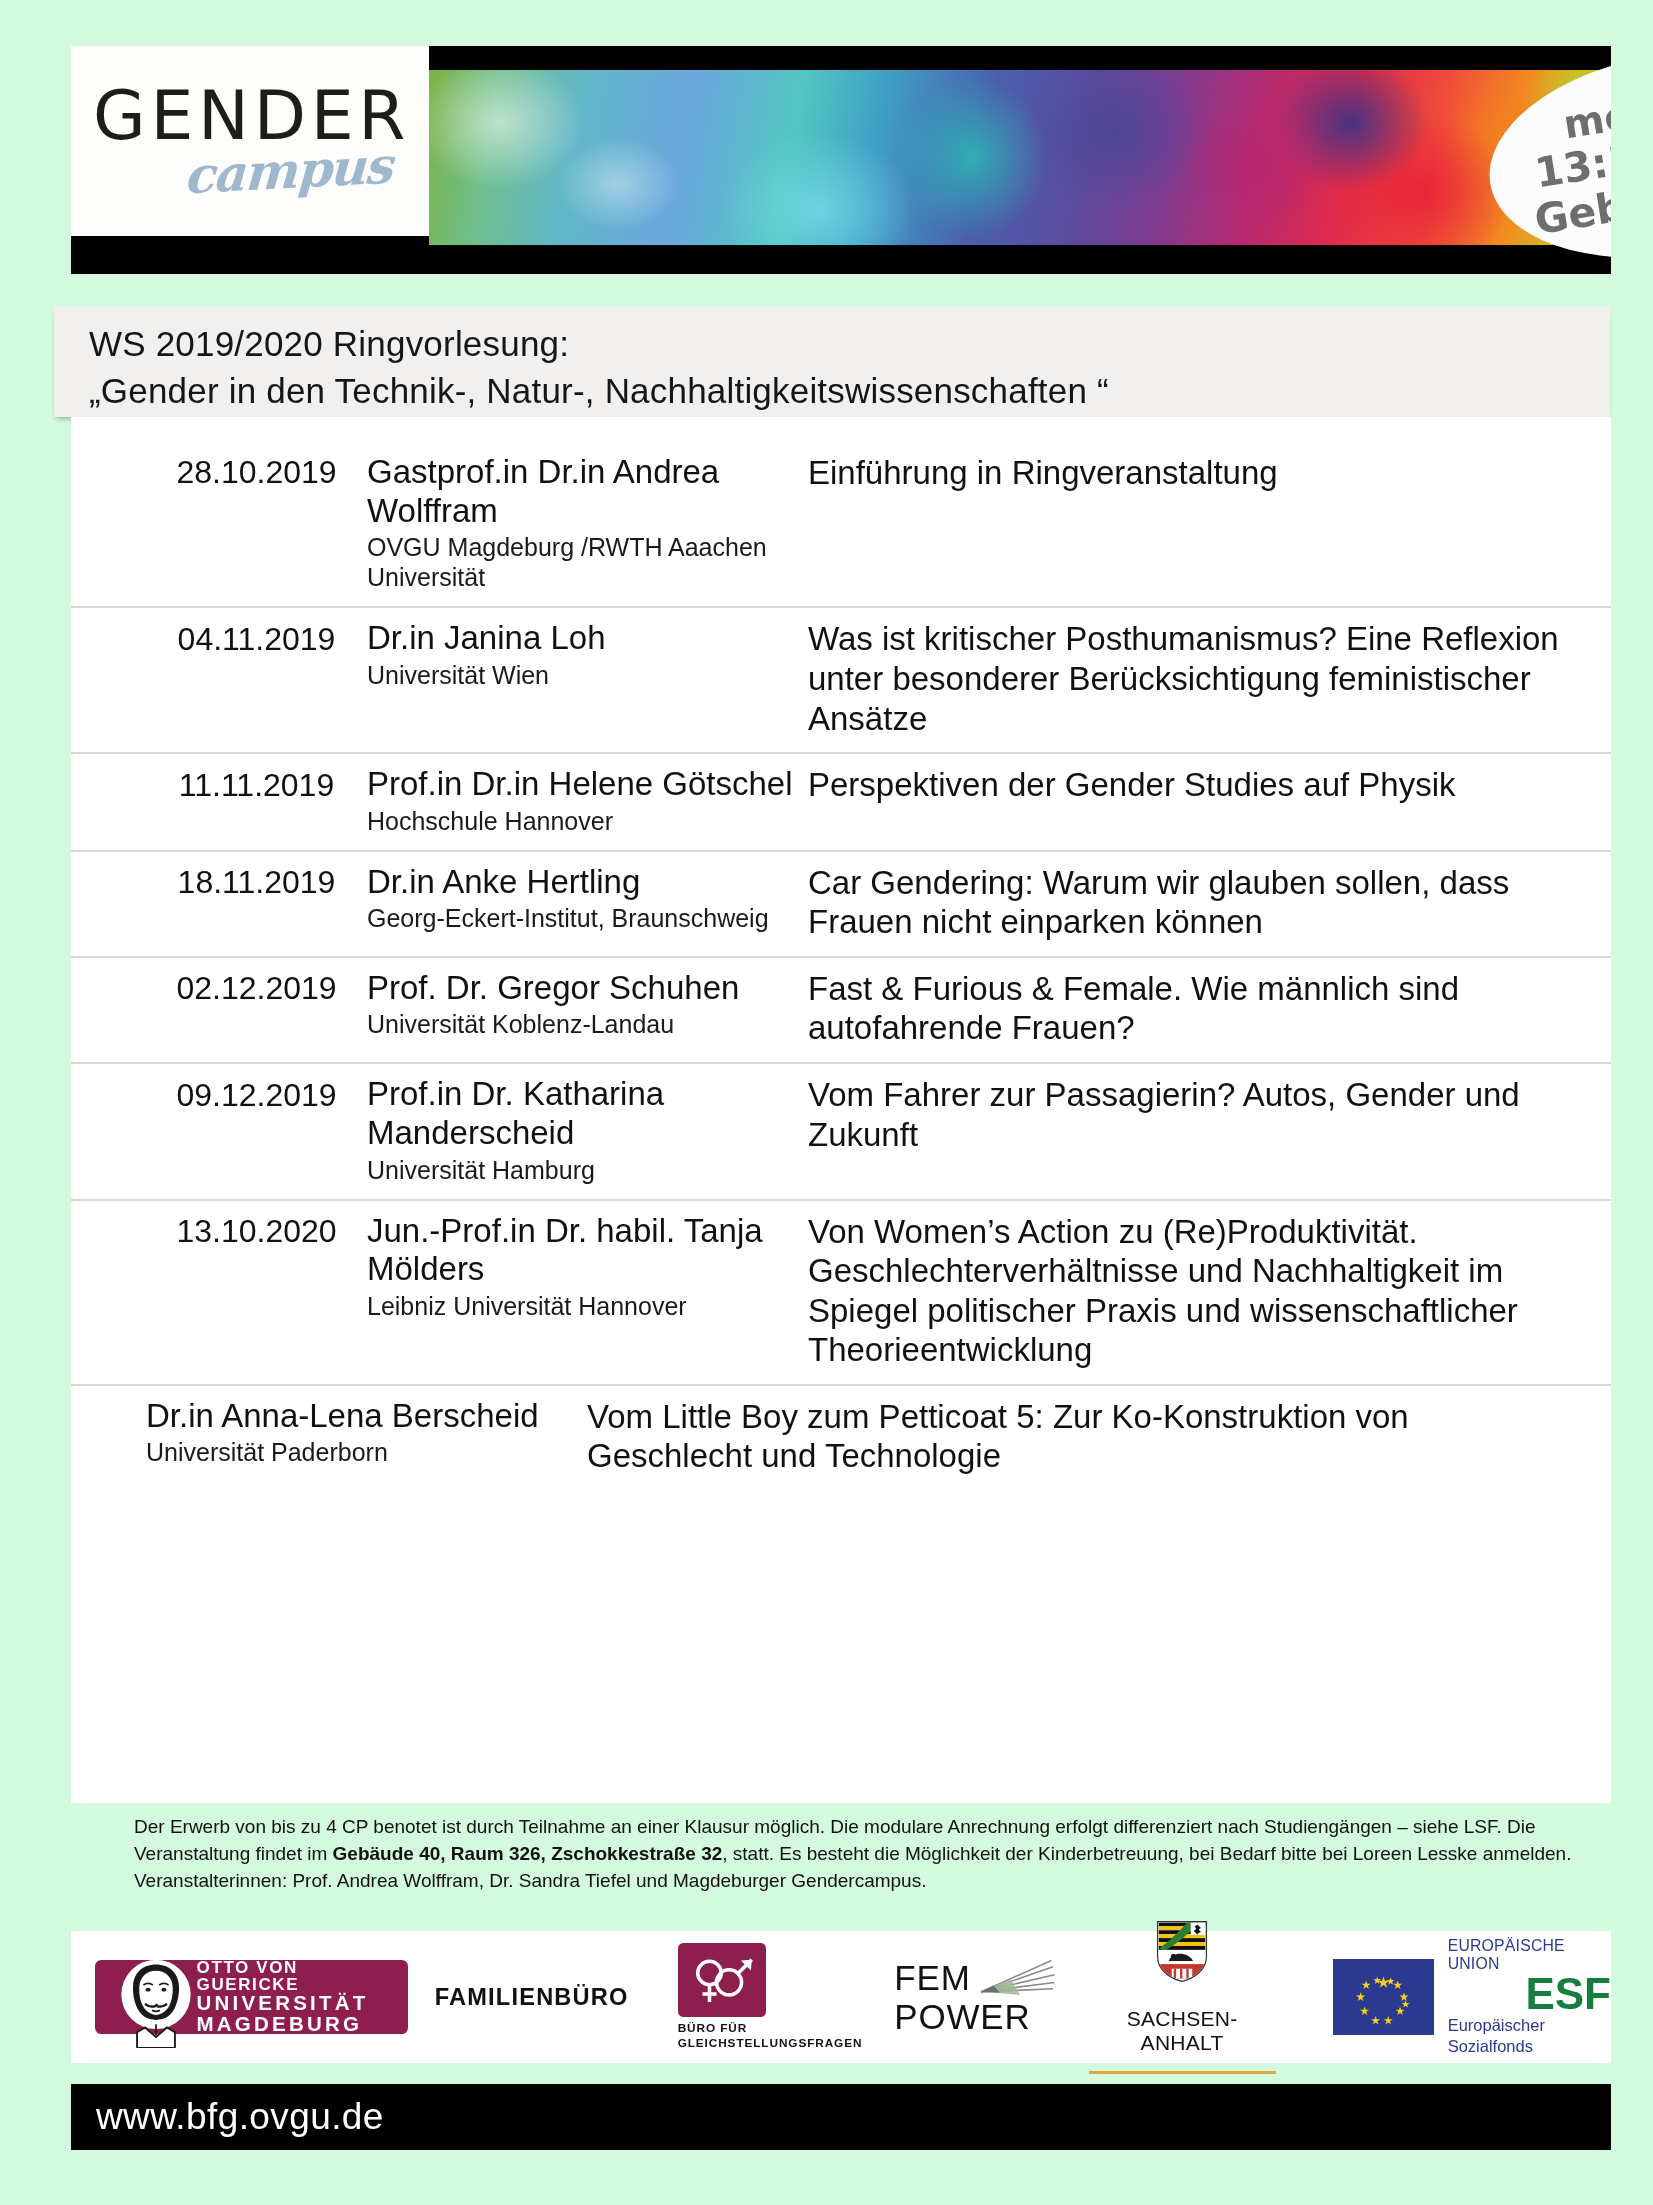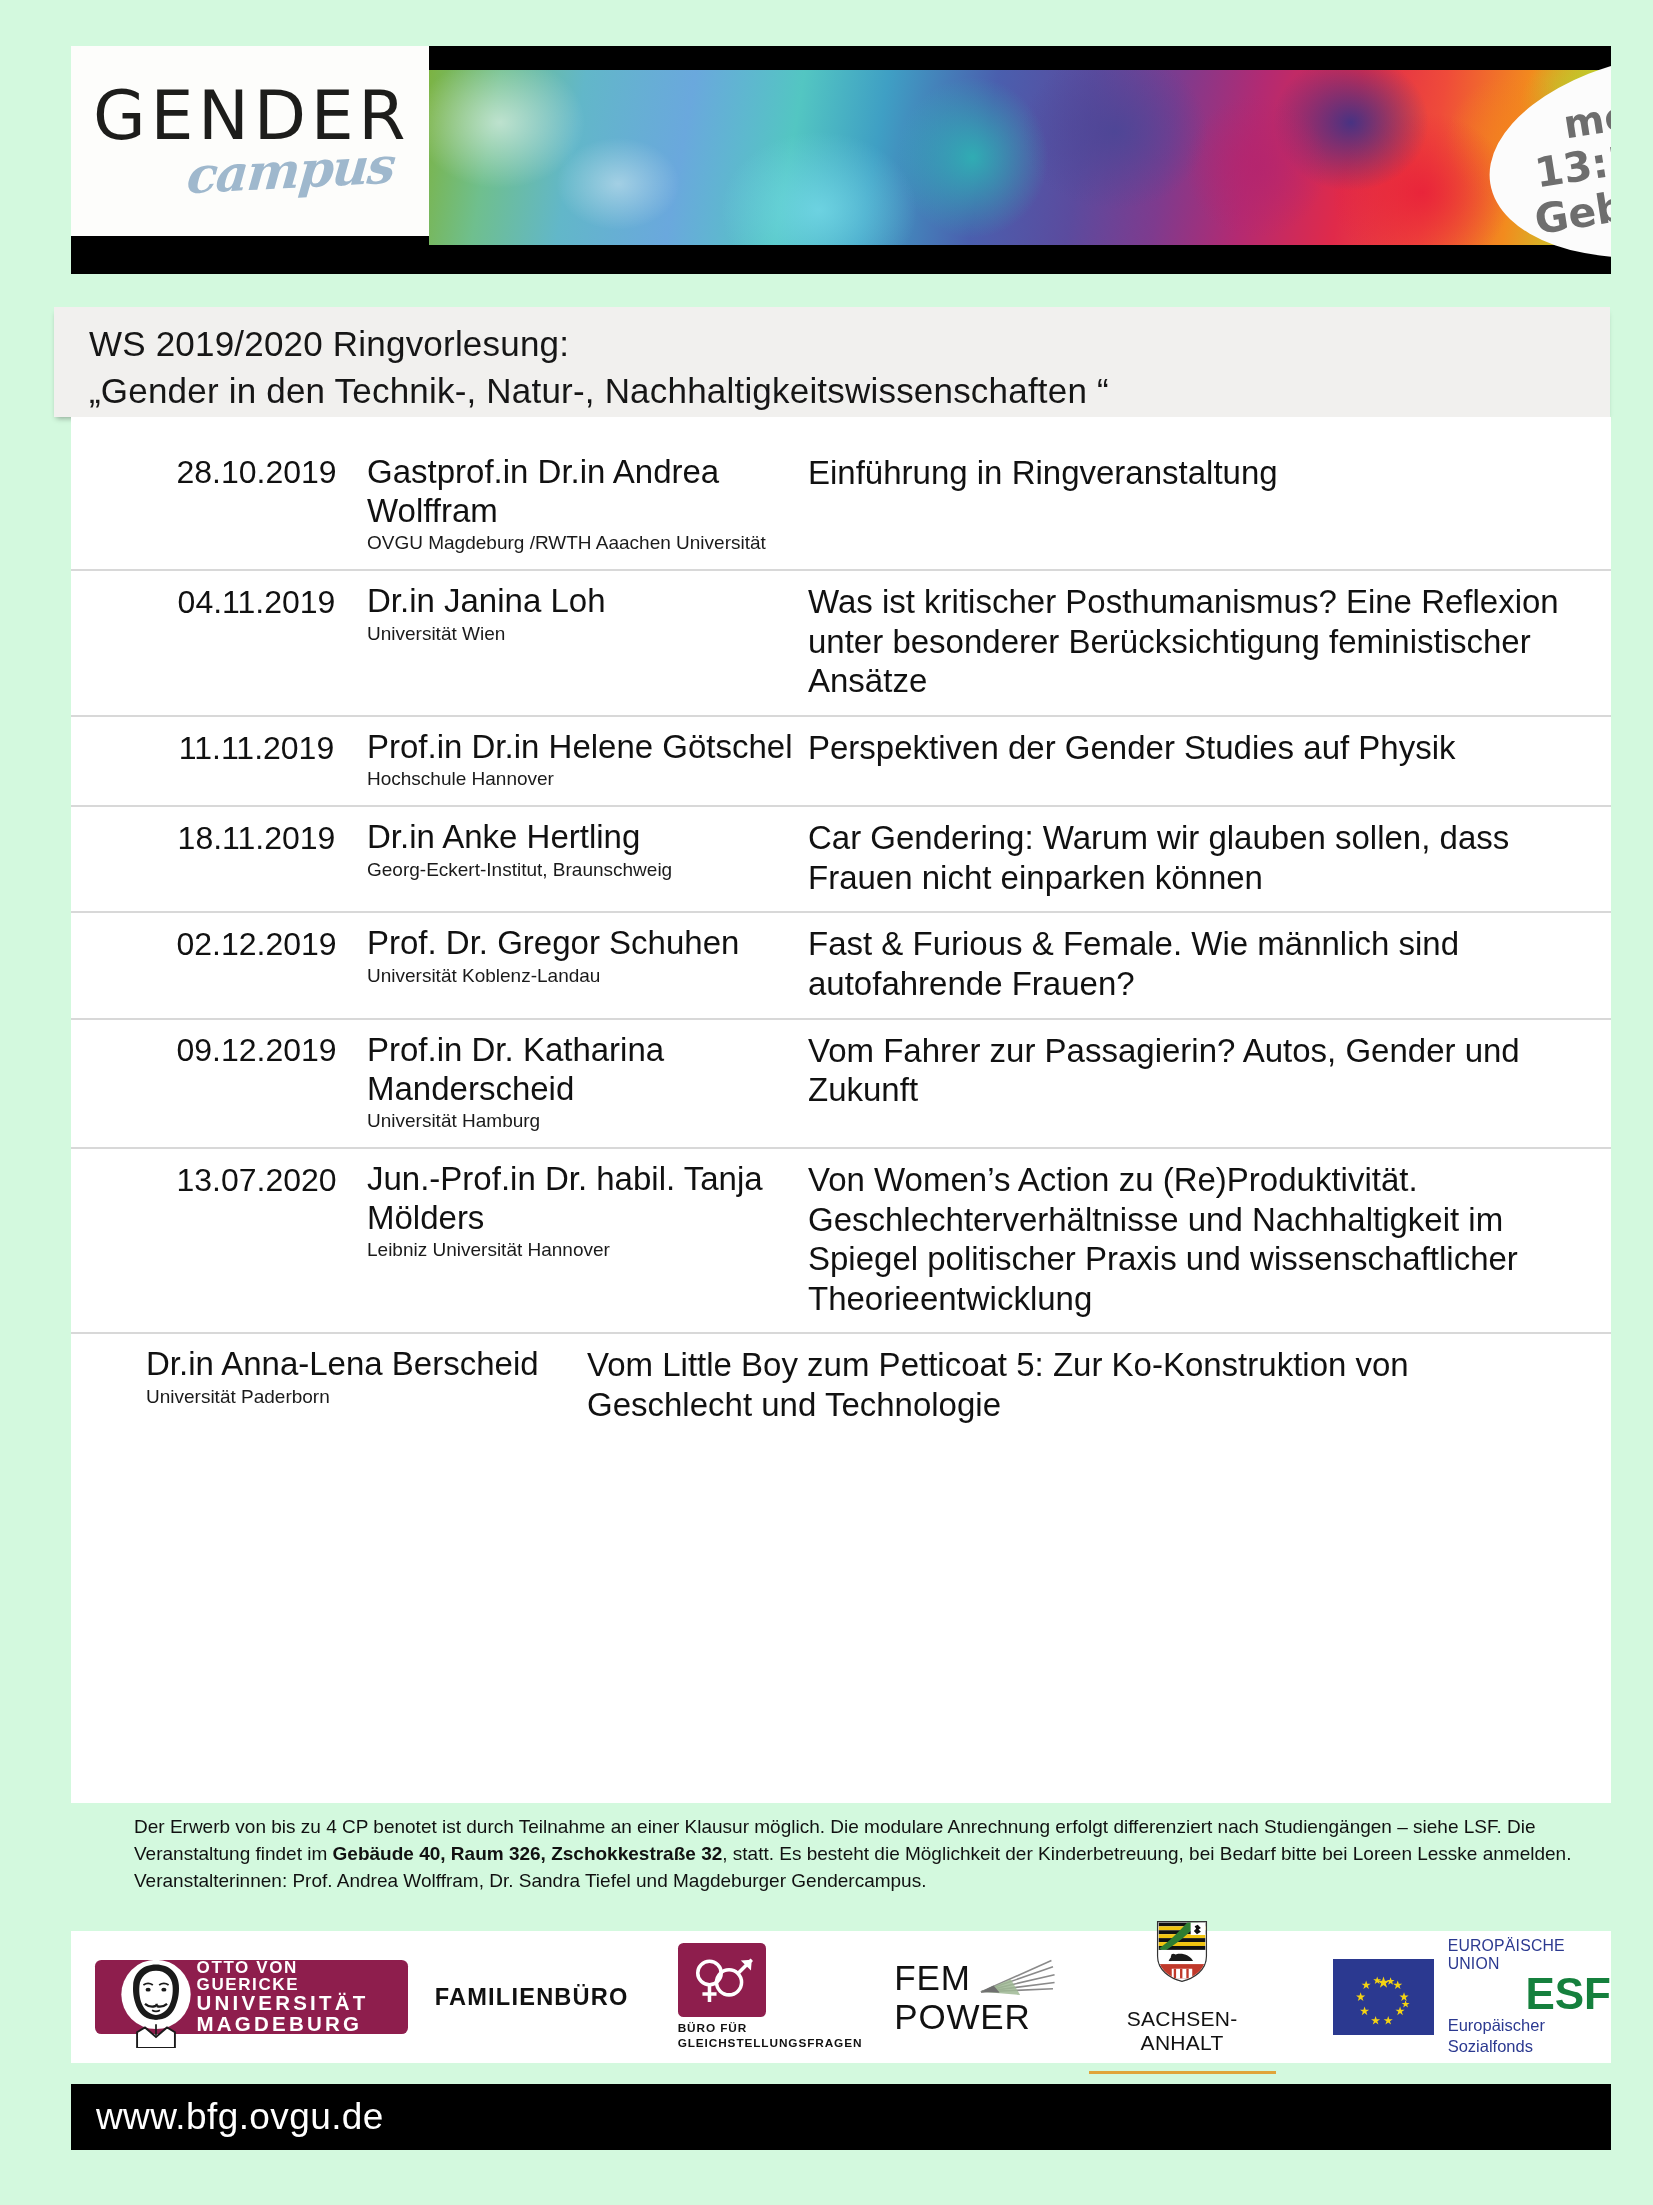--- a/index.html
+++ b/index.html
@@ -173,21 +173,21 @@
     font-size: 33px;
     line-height: 1.2;
     color: #111;
   }
   .sp-name {
     font-size: 33px;
     line-height: 1.18;
     color: #111;
   }
   .sp-affil {
-    font-size: 19px;
+    font-size: 25px;
     line-height: 1.2;
     color: #1a1a1a;
     margin-top: 1.6px;
   }
 
   
   .footnote {
     position: absolute;
     left: 71px;
     top: 1808px;
@@ -383,21 +383,21 @@
       </div>
       <div class="row">
         <div class="col-date">09.12.2019</div>
         <div class="col-speaker">
           <div class="sp-name">Prof.in Dr. Katharina Manderscheid</div>
           <div class="sp-affil">Universität Hamburg</div>
         </div>
         <div class="col-title">Vom Fahrer zur Passagierin? Autos, Gender und Zukunft</div>
       </div>
       <div class="row">
-        <div class="col-date">13.07.2020</div>
+        <div class="col-date">13.10.2020</div>
         <div class="col-speaker">
           <div class="sp-name">Jun.-Prof.in Dr. habil. Tanja Mölders</div>
           <div class="sp-affil">Leibniz Universität Hannover</div>
         </div>
         <div class="col-title">Von Women’s Action zu (Re)Produktivität. Geschlechterverhältnisse und Nachhaltigkeit im Spiegel politischer Praxis und wissenschaftlicher Theorieentwicklung</div>
       </div>
       <div class="row">
         <div class="col-speaker">
           <div class="sp-name">Dr.in Anna-Lena Berscheid</div>
           <div class="sp-affil">Universität Paderborn</div>

